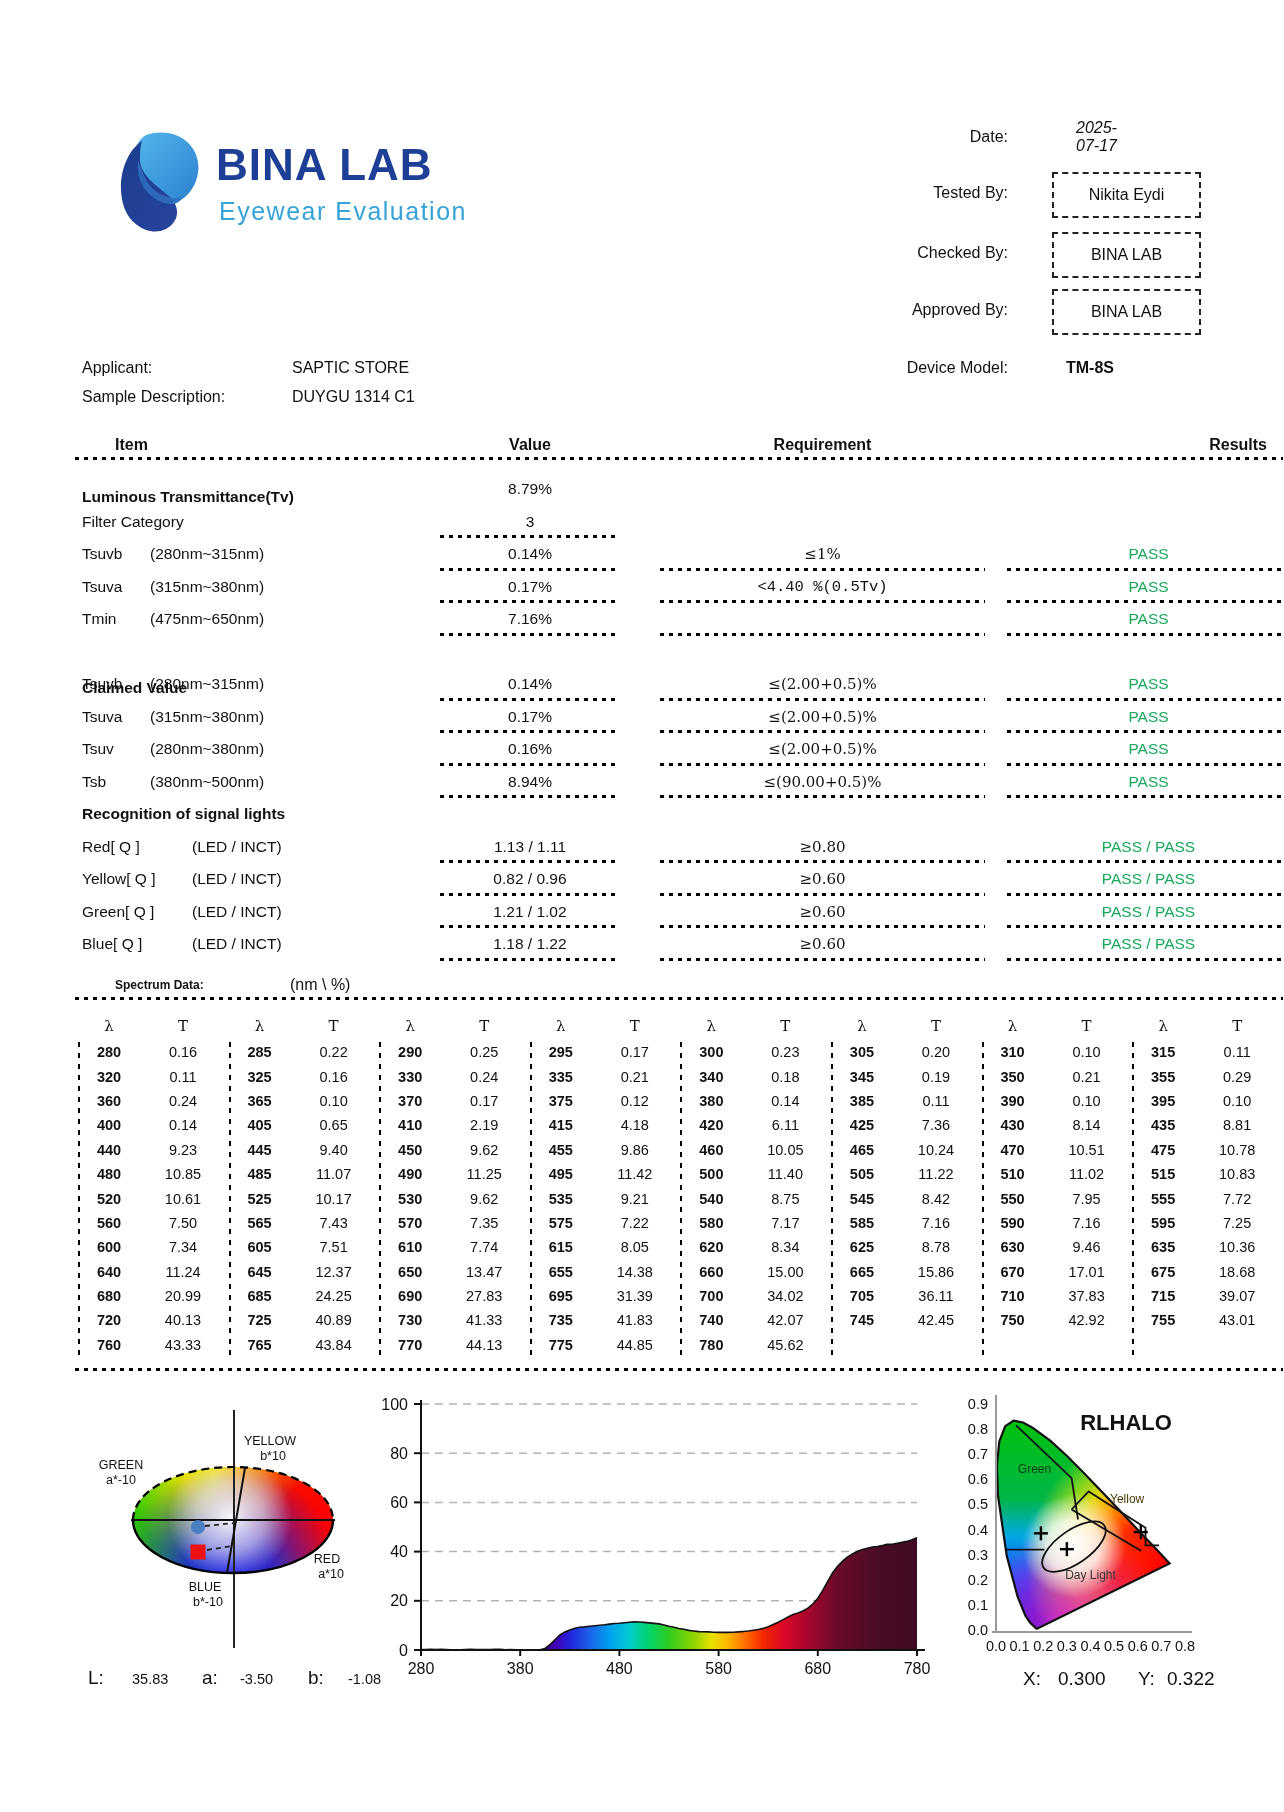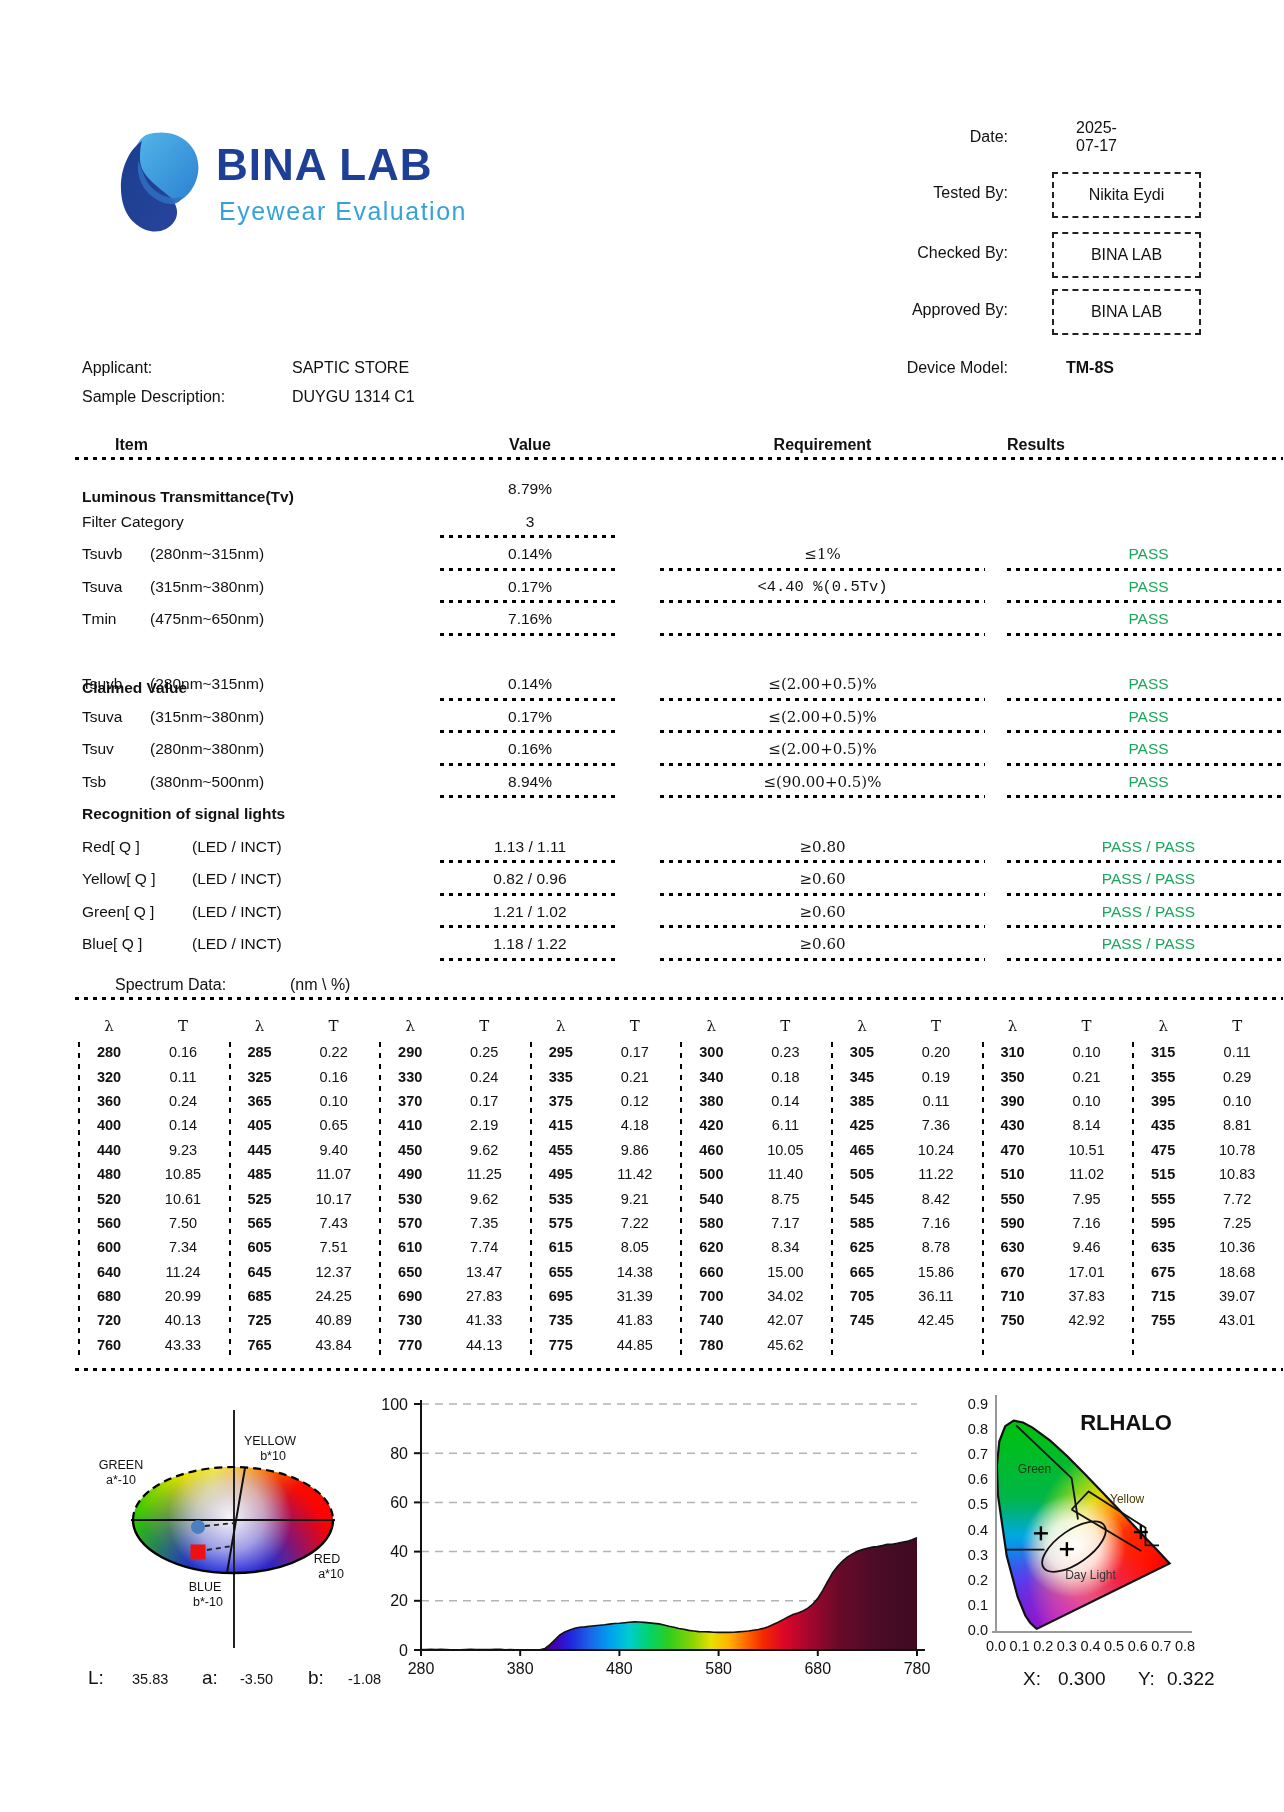--- a/index.html
+++ b/index.html
@@ -59,21 +59,21 @@
       <path d="M26 10 C8 22 0 52 8 76 C14 94 34 106 50 98 C64 90 64 76 54 66 C40 54 24 44 24 28 C24 18 25 13 26 10 Z" fill="url(#lg-ic2)"></path>
       <path d="M22 30 C20 52 32 66 48 72 C58 75 64 72 66 66 C54 70 34 62 28 44 C25 36 23 32 22 30 Z" fill="#2f6fc0" opacity="0.85"></path>
     </svg>
   </div>
   <div class="abs" style="left:216px;top:140px;width:300px;height:52px;font-weight:bold;font-size:44px;letter-spacing:1px;color:#1d3f96;">BINA LAB</div>
   <div class="abs" style="left:219px;top:197px;width:300px;height:28px;font-size:25px;letter-spacing:1.5px;color:#35a3d8;">Eyewear Evaluation</div>
 
   <div id="header-fields">
       <div class="abs" style="left: 0px; top: 0px;">
         <div class="abs ctr lbl rt-lbl" style="left: 778px; top: 137px;">Date:</div>
-        <div class="abs ctr lbl" style="left: 1076px; top: 137px;">2025-07-17</div>
+        <div class="abs ctr lbl" style="left: 1076px; top: 137px; font-style: italic;">2025-07-17</div>
       </div>
       <div class="abs" style="left: 0px; top: 0px;">
         <div class="abs ctr lbl rt-lbl" style="left: 778px; top: 193px;">Tested By:</div>
         <div class="dashed-box" style="left: 1052px; top: 172px;">
           <div>Nikita Eydi</div>
         </div>
       </div>
       <div class="abs" style="left: 0px; top: 0px;">
         <div class="abs ctr lbl rt-lbl" style="left: 778px; top: 253px;">Checked By:</div>
         <div class="dashed-box" style="left: 1052px; top: 232px;">
@@ -92,21 +92,21 @@
   <div class="abs ctr lbl" style="left:82px;top:368px;">Applicant:</div>
   <div class="abs ctr lbl" style="left:292px;top:368px;">SAPTIC STORE</div>
   <div class="abs ctr lbl" style="left:82px;top:397px;">Sample Description:</div>
   <div class="abs ctr lbl" style="left:292px;top:397px;">DUYGU 1314 C1</div>
   <div class="abs ctr lbl rt-lbl" style="left:778px;top:368px;">Device Model:</div>
   <div class="abs ctr lbl" style="left:1054px;top:368px;font-weight:bold;margin-left:12px;">TM-8S</div>
 
   <div class="abs ctr th" style="left:115px;top:445px;">Item</div>
   <div class="abs ctr th" style="left:440px;top:445px;width:180px;text-align:center;">Value</div>
   <div class="abs ctr th" style="left:660px;top:445px;width:325px;text-align:center;">Requirement</div>
-  <div class="abs ctr th" style="left:1007px;top:445px;width:260px;text-align:left;">Results</div>
+  <div class="abs ctr th" style="left:1007px;top:445px;width:260px;text-align:right;">Results</div>
   <div class="dotline" style="left:75px;top:457px;width:1208px;"></div>
 
   <div id="results-rows" class="abs" style="left:82px;top:473px;width:1201px;">
       <div class="res-row">
         <div class="res-name" style="font-weight: bold; margin-top: 8px;">Luminous Transmittance(Tv)</div>
         <div class="cell value">8.79%</div>
       </div>
       <div class="res-row">
         <div class="res-name">Filter Category</div>
         <div class="cell value">3</div>
@@ -222,21 +222,21 @@
         <div class="res-range wide">(LED / INCT)</div>
         <div class="cell value">1.18 / 1.22</div>
         <div class="celldot" style="left: 358px; width: 180px;"></div>
         <div class="cell req">≥0.60</div>
         <div class="celldot" style="left: 578px; width: 325px;"></div>
         <div class="cell res">PASS / PASS</div>
         <div class="celldot" style="left: 925px; width: 283px;"></div>
       </div>
     </div>
 
-  <div class="abs ctr" style="left:115px;top:985px;font-weight:normal;font-size:16px;">Spectrum Data:</div>
+  <div class="abs ctr" style="left:115px;top:985px;font-weight:bold;font-size:12px;">Spectrum Data:</div>
   <div class="abs ctr" style="left:290px;top:985px;font-size:16px;">(nm \  %)</div>
   <div class="dotline" style="left:75px;top:997px;width:1208px;"></div>
   <div id="spectrum-table" class="abs" style="left:78px;top:1012px;width:1205px;">
       <div class="spec-row" style="height: 28px;">
         <div class="spec-group">
           <div class="spec-l spec-h">λ</div>
           <div class="spec-t spec-h">T</div>
         </div>
         <div class="spec-group">
           <div class="spec-l spec-h">λ</div>

